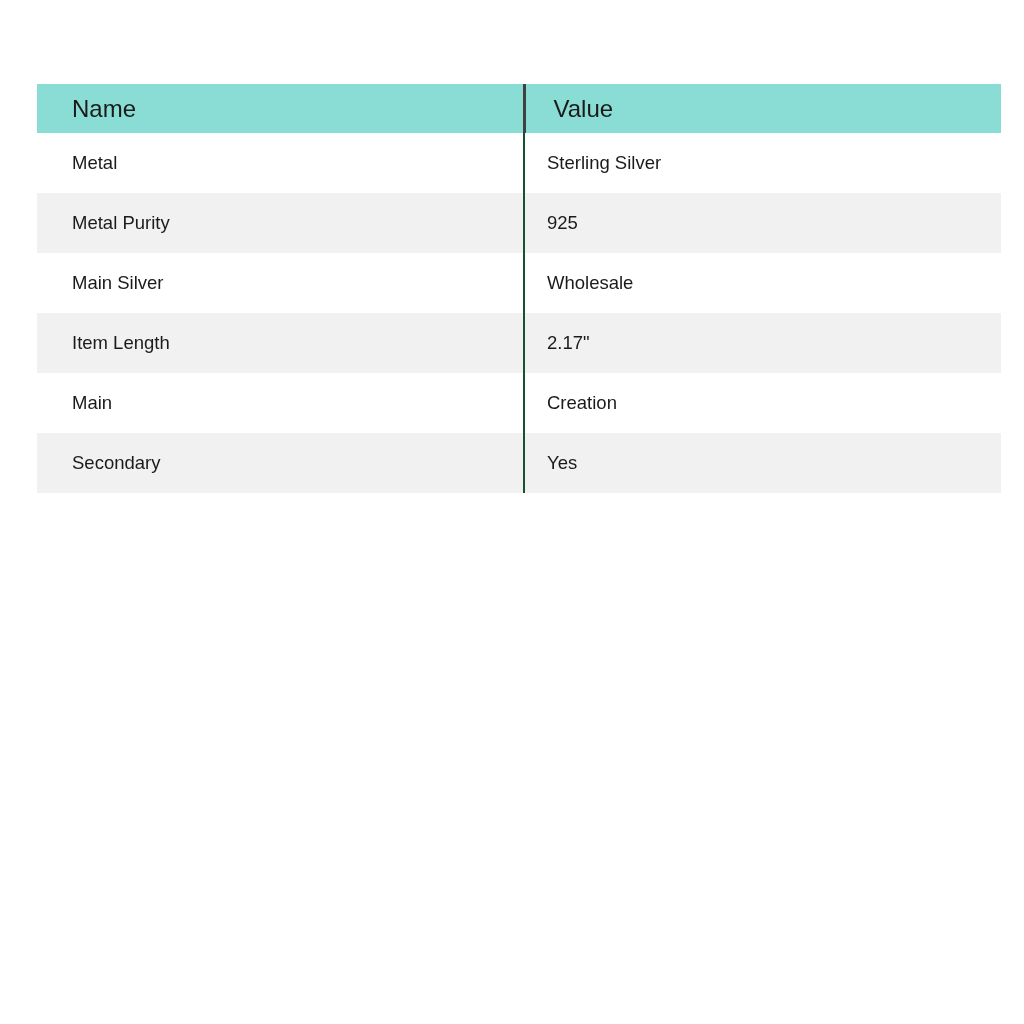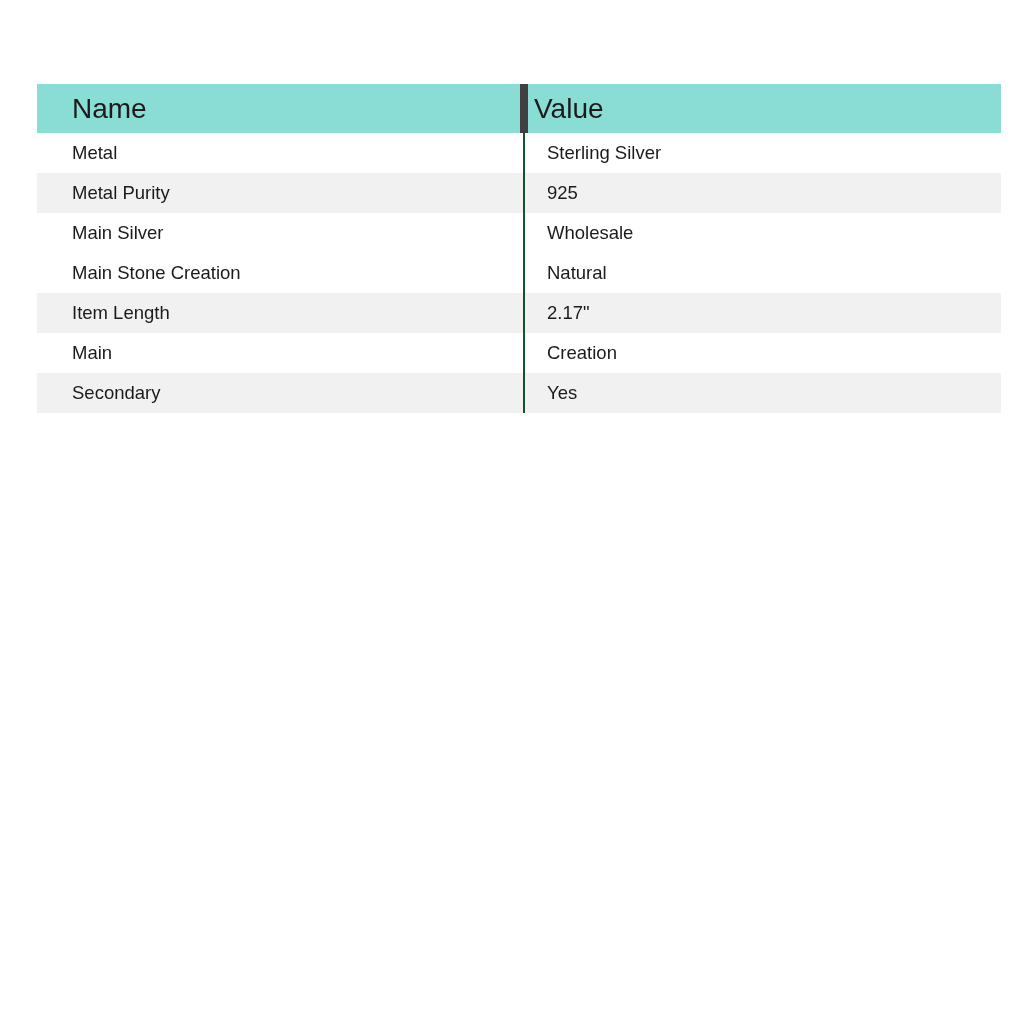--- a/index.html
+++ b/index.html
@@ -24,38 +24,38 @@
     width: 964px;
     border-collapse: collapse;
     table-layout: fixed;
   }
   .spec-table col.col-name { width: 487px; }
   .spec-table col.col-value { width: 477px; }
 
   .spec-table thead th {
     background: #8ADDD4;
     color: #1b1b1b;
-    font-size: 28px;
+    font-size: 24px;
     font-weight: 400;
     text-align: left;
     padding: 0 0 0 35px;
     height: 49px;
     line-height: 49px;
     border: none;
   }
   .spec-table thead th.value-head {
-    padding-left: 6px;
-    border-left: 8px solid #404040;
+    padding-left: 28px;
+    border-left: 3px solid #404040;
   }
 
   .spec-table tbody td {
     font-size: 18.5px;
     color: #1b1b1b;
     font-weight: 400;
-    height: 40px;
+    height: 60px;
     padding: 0 0 0 35px;
     border: none;
     vertical-align: middle;
   }
   .spec-table tbody td.value-cell {
     padding-left: 22px;
     border-left: 2px solid #14532d;
   }
   .spec-table tbody tr.odd td {
     background: #ffffff;
@@ -85,24 +85,20 @@
         <td class="value-cell">Sterling Silver</td>
       </tr>
       <tr class="even">
         <td>Metal Purity</td>
         <td class="value-cell">925</td>
       </tr>
       <tr class="odd">
         <td>Main Silver</td>
         <td class="value-cell">Wholesale</td>
       </tr>
-      <tr class="odd">
-        <td>Main Stone Creation</td>
-        <td class="value-cell">Natural</td>
-      </tr>
       <tr class="even">
         <td>Item Length</td>
         <td class="value-cell">2.17"</td>
       </tr>
       <tr class="odd">
         <td>Main</td>
         <td class="value-cell">Creation</td>
       </tr>
       <tr class="even">
         <td>Secondary</td>

